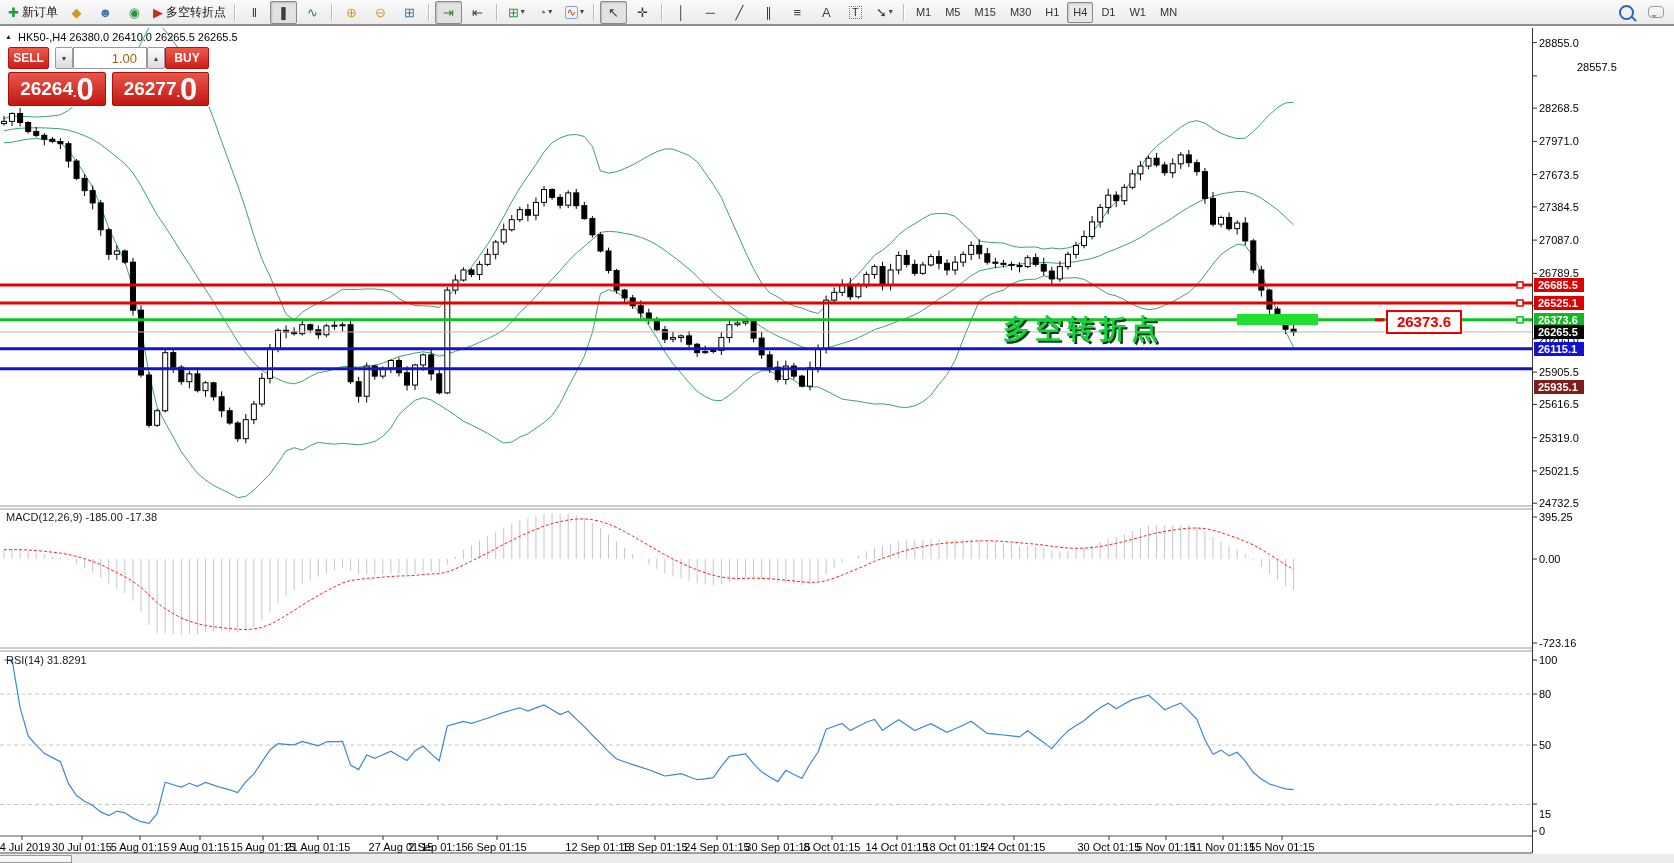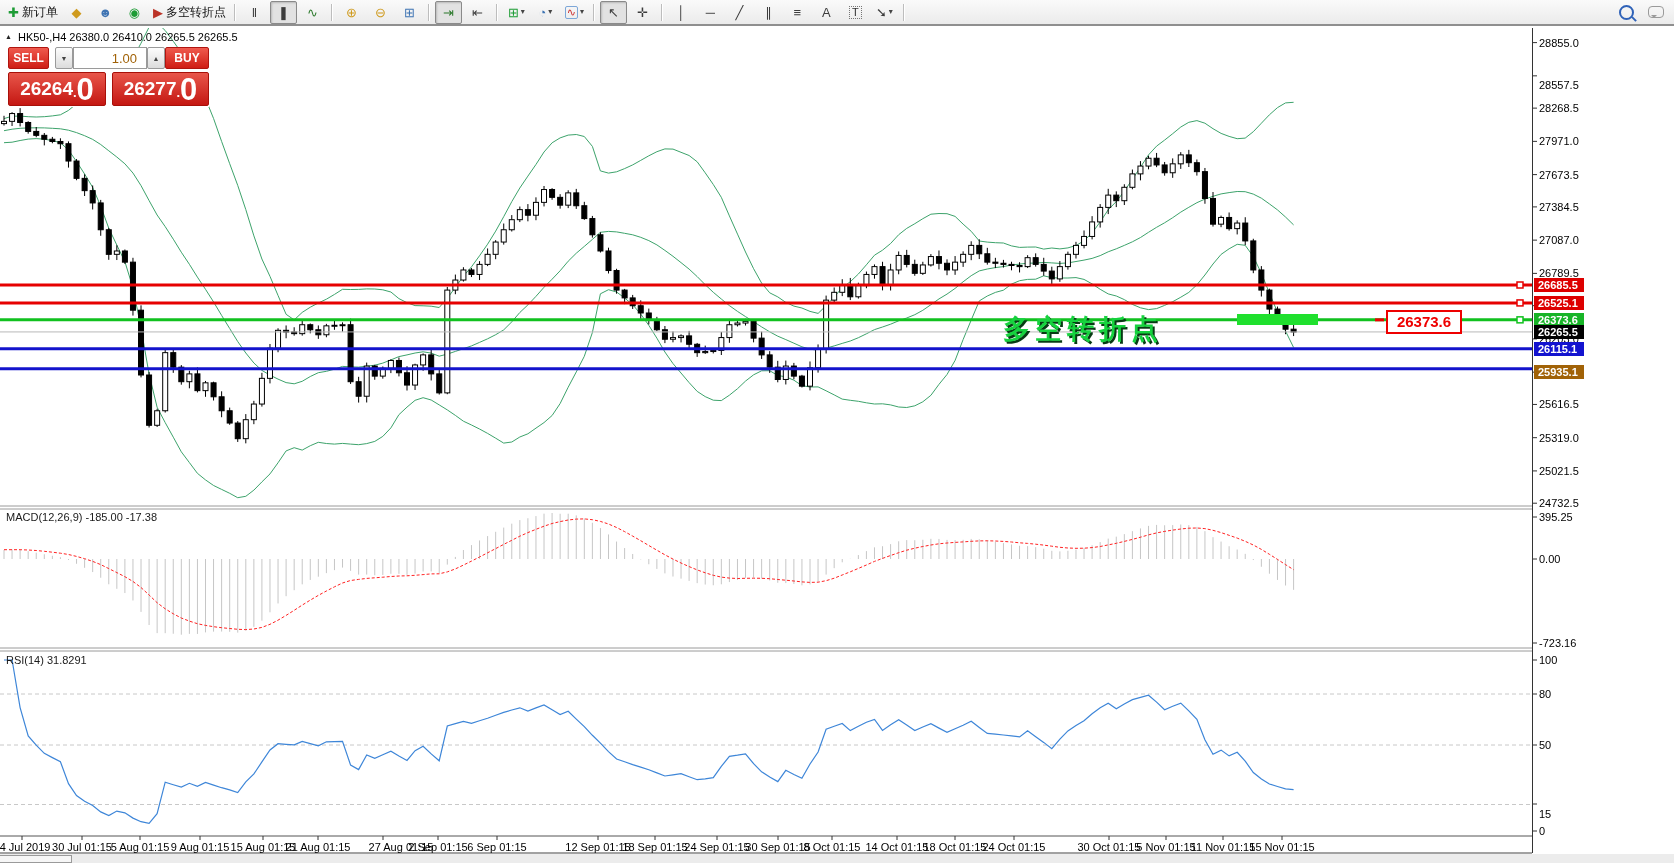--- a/index.html
+++ b/index.html
@@ -154,20 +154,21 @@
       <span class="ic-dark">A</span>
     </span>
   <span class="tbtn">
       <span class="dotted">T</span>
     </span>
   <span class="tbtn">
       <span class="ic-dark">➘</span>
       <span class="caret">▾</span>
     </span>
   <span class="tsep"></span>
+  <span id="tf-bar"><span class="tf">M1</span><span class="tf">M5</span><span class="tf">M15</span><span class="tf">M30</span><span class="tf">H1</span><span class="tf pressed">H4</span><span class="tf">D1</span><span class="tf">W1</span><span class="tf">MN</span></span>
   <span class="spacer"></span>
   <span class="tbtn">
       <span class="mag"></span>
     </span>
   <span class="tbtn">
       <span class="bubble"></span>
     </span>
 </div>
 
 <svg id="chart-svg" width="1674" height="863">
@@ -751,21 +752,21 @@
   <span class="collapse">▲</span>
   <span class="chart-title">
     <span>HK50-,H4</span>
     <span>26380.0 26410.0 26265.5 26265.5</span>
   </span>
   <div class="ind-label" style="top:511px">MACD(12,26,9) -185.00 -17.38</div>
   <div class="ind-label" style="top:654px">RSI(14) 31.8291</div>
   <div class="annotation" style="color: rgb(22, 210, 62);">多空转折点</div>
   <div class="price-tag">26373.6</div>
 <div class="ylab" style="top: 42.5978px;">28855.0</div>
-    <div class="ylab" style="top: 85px;">28557.5</div>
+    <div class="ylab" style="top: 67px; margin-left: 38px;">28557.5</div>
     <div class="ylab" style="top: 108.128px;">28268.5</div>
     <div class="ylab" style="top: 141.369px;">27971.0</div>
     <div class="ylab" style="top: 174.609px;">27673.5</div>
     <div class="ylab" style="top: 206.899px;">27384.5</div>
     <div class="ylab" style="top: 240.14px;">27087.0</div>
     <div class="ylab" style="top: 273.38px;">26789.5</div>
     <div class="ylab" style="top: 305.67px;">26500.5</div>
     <div class="ylab" style="top: 338.911px;">26203.0</div>
     <div class="ylab" style="top: 372.151px;">25905.5</div>
     <div class="ylab" style="top: 404.441px;">25616.5</div>
@@ -778,21 +779,21 @@
     <div class="ylab" style="top: 660px;">100</div>
     <div class="ylab" style="top: 694px;">80</div>
     <div class="ylab" style="top: 745px;">50</div>
     <div class="ylab" style="top: 788px; margin-top: 26px;">15</div>
     <div class="ylab" style="top: 831px;">0</div>
     <div class="badge" style="top: 278px; background: rgb(221, 0, 0);">26685.5</div>
     <div class="badge" style="top: 295.922px; background: rgb(221, 0, 0);">26525.1</div>
     <div class="badge" style="top: 312.849px; background: rgb(23, 180, 39);">26373.6</div>
     <div class="badge" style="top: 324.927px; background: rgb(0, 0, 0);">26265.5</div>
     <div class="badge" style="top: 341.732px; background: rgb(19, 19, 207);">26115.1</div>
-    <div class="badge" style="top: 365px; background: #a16207;">25935.1</div>
+    <div class="badge" style="top: 380px; background: #7f1d1d;">25935.1</div>
     <div class="xlab" style="left: 22px;">24 Jul 2019</div>
     <div class="xlab" style="left: 82px;">30 Jul 01:15</div>
     <div class="xlab" style="left: 140px;">5 Aug 01:15</div>
     <div class="xlab" style="left: 200px;">9 Aug 01:15</div>
     <div class="xlab" style="left: 263px;">15 Aug 01:15</div>
     <div class="xlab" style="left: 318px;">21 Aug 01:15</div>
     <div class="xlab" style="left: 383px; padding-left: 36px;">27 Aug 01:15</div>
     <div class="xlab" style="left: 438px;">2 Sep 01:15</div>
     <div class="xlab" style="left: 497px;">6 Sep 01:15</div>
     <div class="xlab" style="left: 598px;">12 Sep 01:15</div>

